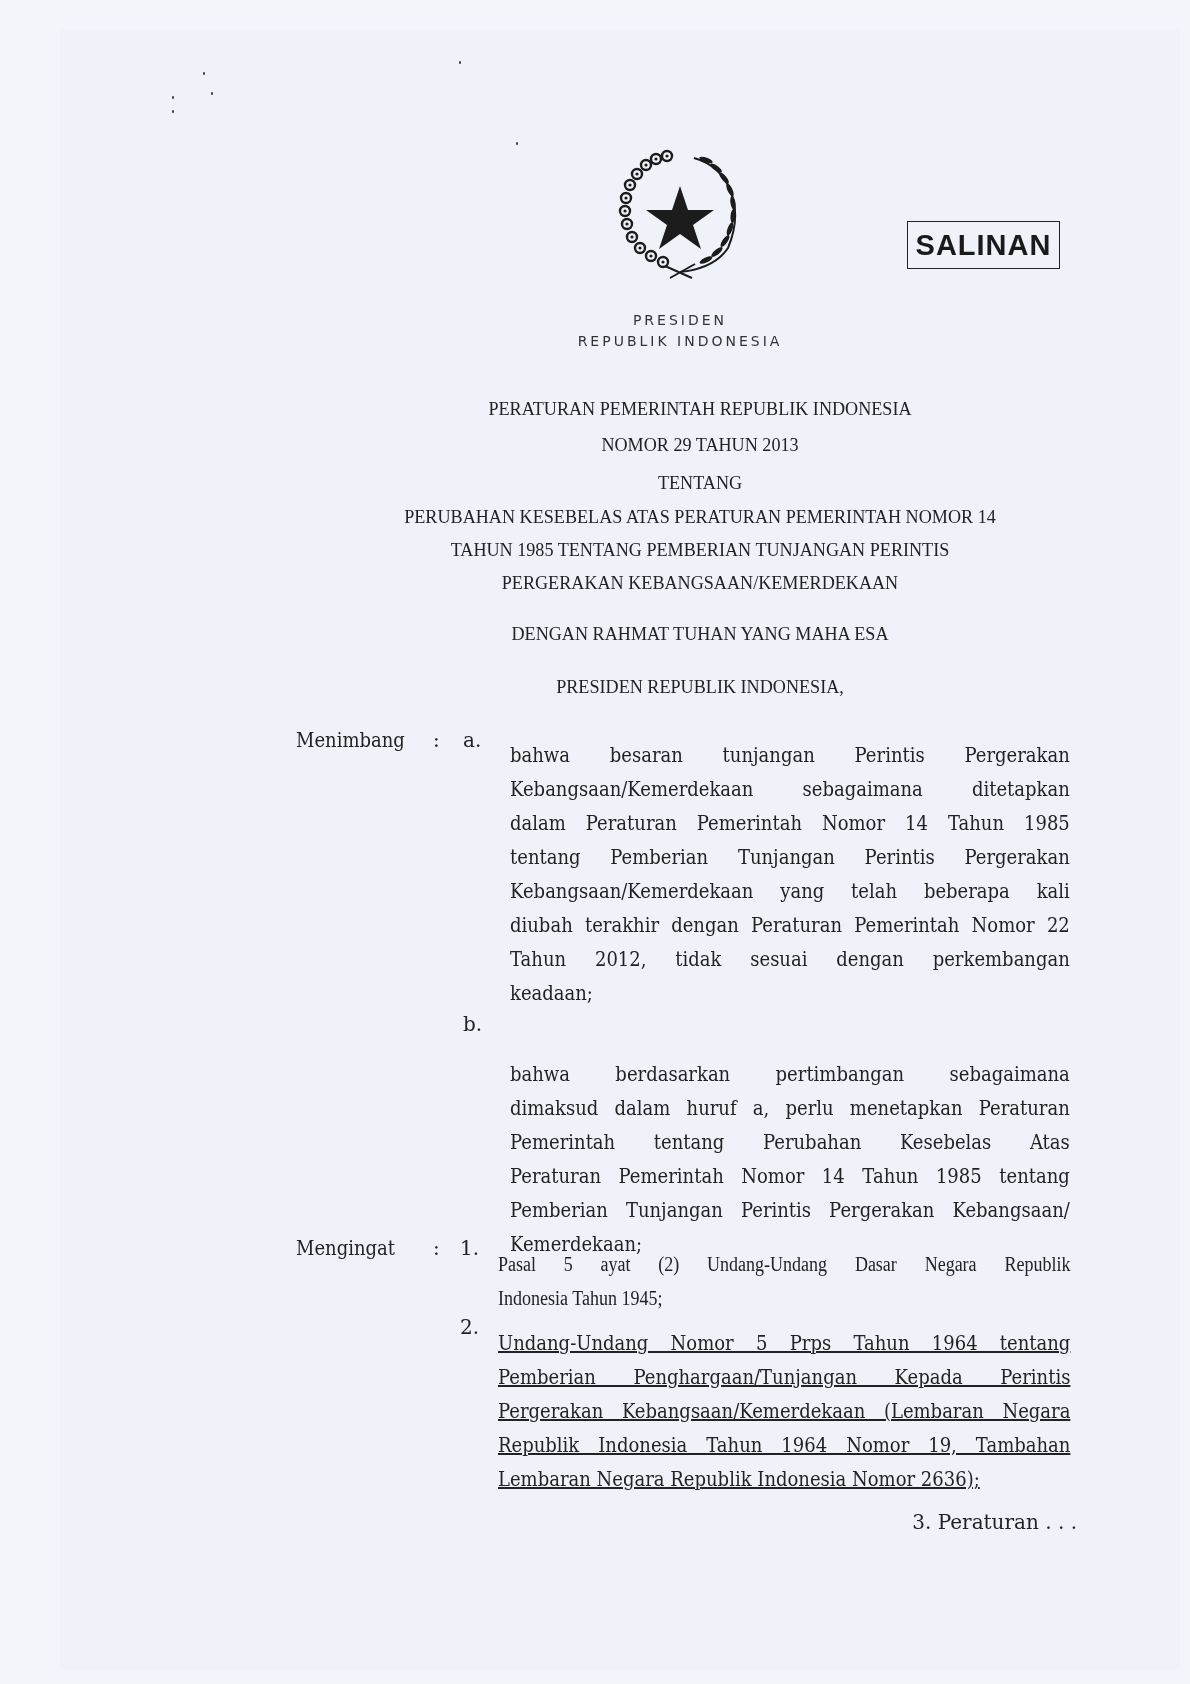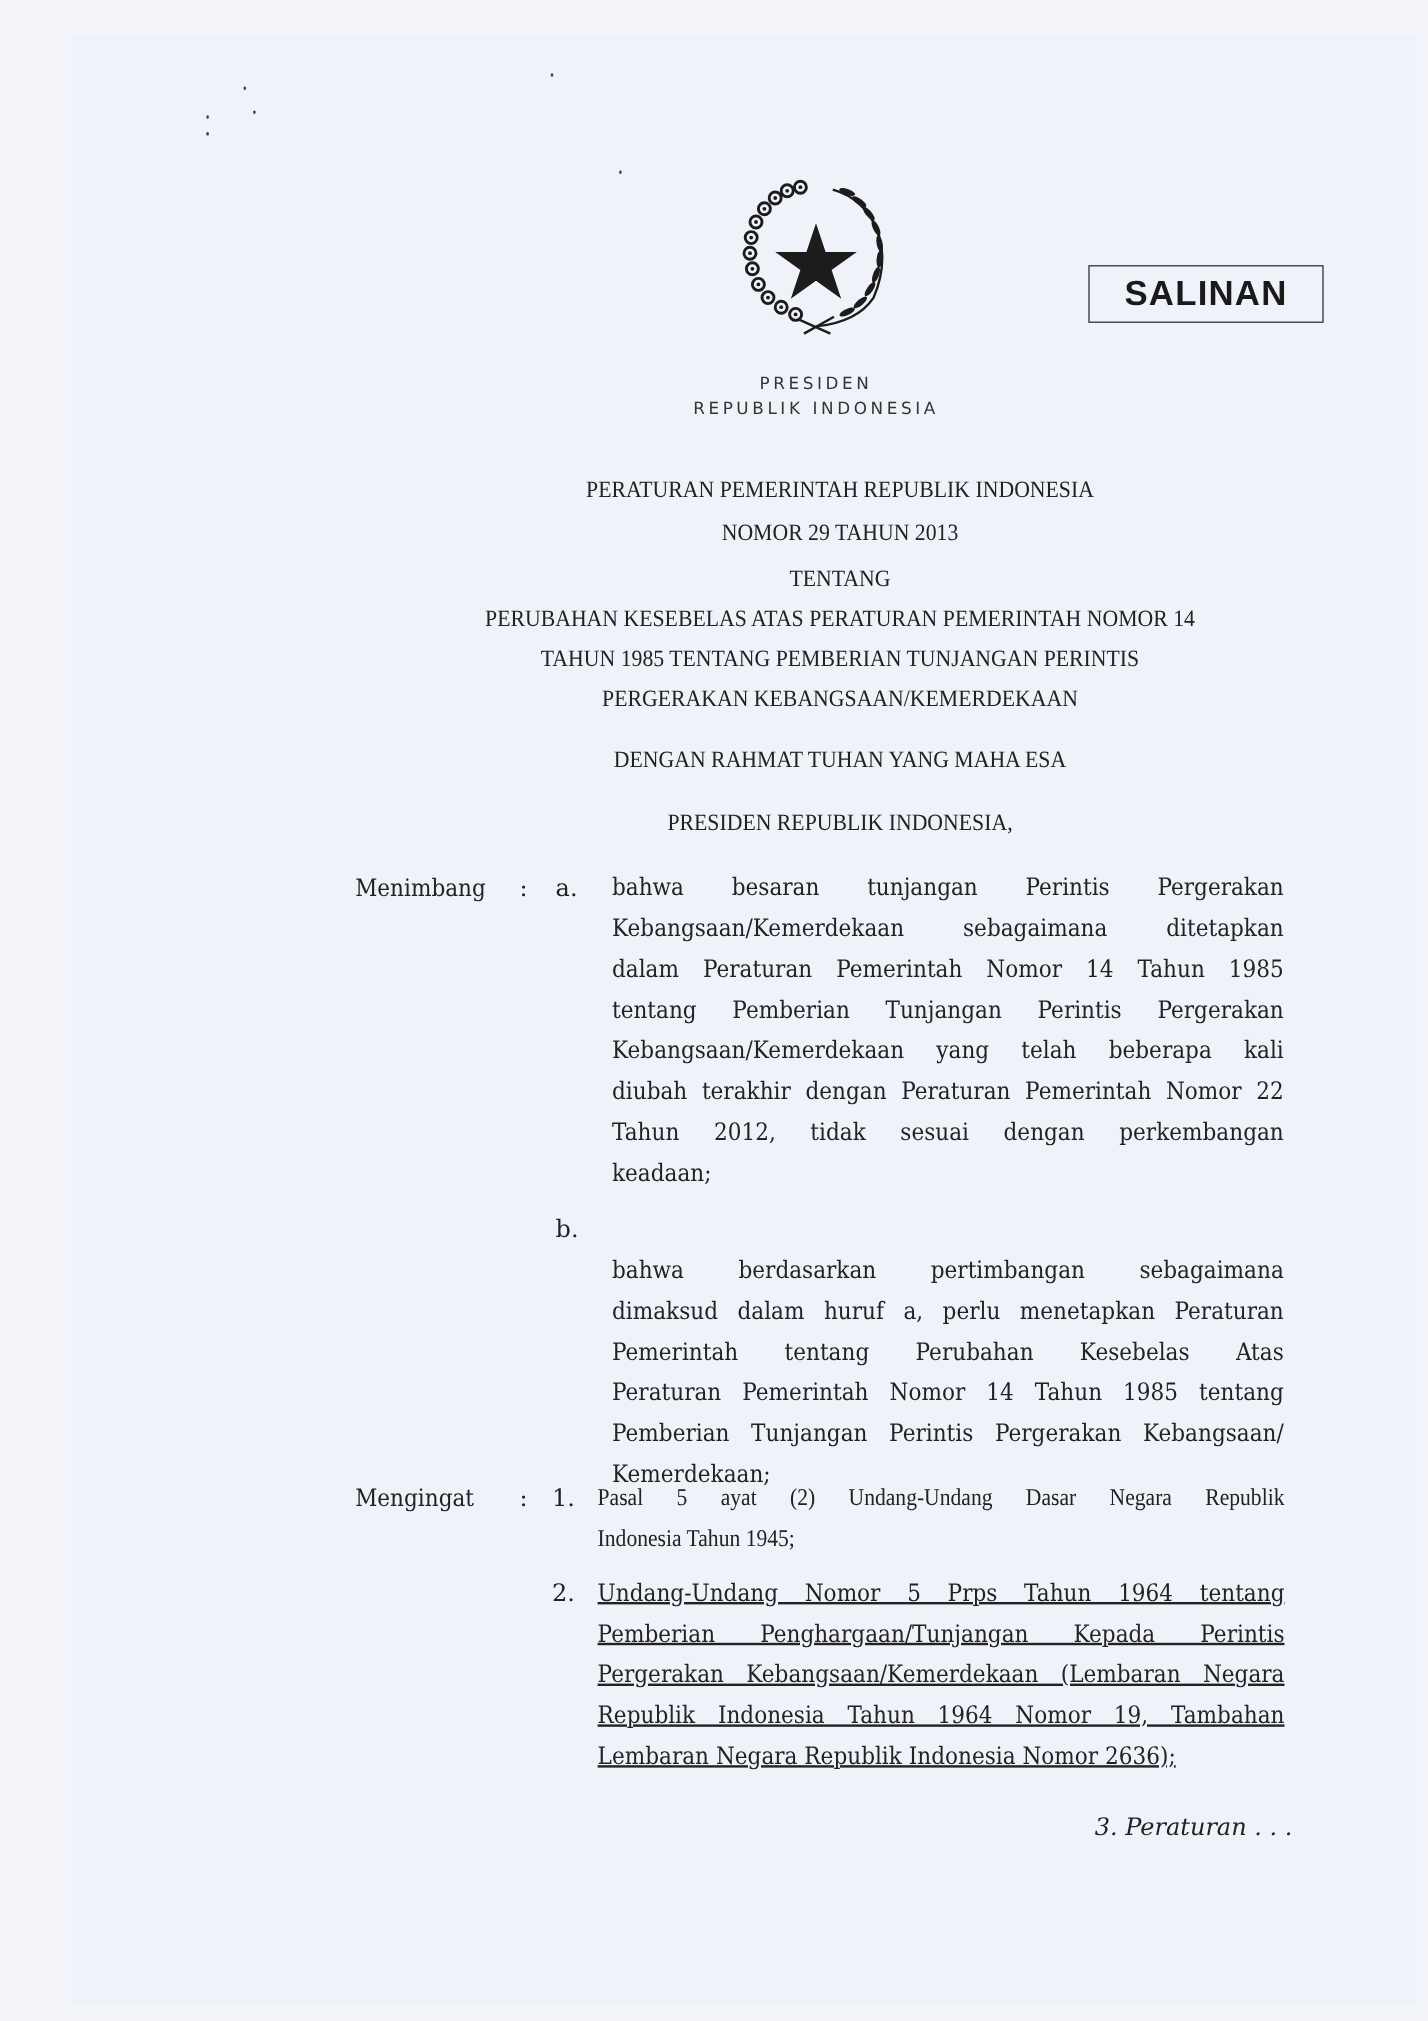--- a/index.html
+++ b/index.html
@@ -11,21 +11,21 @@
     color: #222;
   }
   .page {
     position: absolute; left: 60px; top: 30px; width: 1120px; height: 1640px;
     background: #f0f2fa;
   }
   .speck { position: absolute; width: 2px; height: 3px; background: #444; border-radius: 1px; }
 
   .emblem { position: absolute; left: 610px; top: 148px; width: 140px; height: 135px; }
   .salinan {
-    position: absolute; left: 907px; top: 221px; width: 196px; height: 48px;
+    position: absolute; left: 907px; top: 221px; width: 153px; height: 48px;
     border: 1.5px solid #222; box-sizing: border-box;
     font-family: "Liberation Sans", "DejaVu Sans", sans-serif;
     font-weight: bold; font-size: 29px; letter-spacing: 1px;
     display: flex; align-items: center; justify-content: center; color: #1a1a1a;
   }
   .pres-label {
     position: absolute; left: 0; width: 1360px; text-align: center;
     font-family: "DejaVu Sans", "Liberation Sans", sans-serif;
     font-size: 14px; letter-spacing: 3px; color: #333;
   }
@@ -36,26 +36,26 @@
     transform: scaleX(0.93); transform-origin: 700px 0;
   }
   .bodytxt {
     font-family: "DejaVu Serif", "Liberation Serif", serif;
     font-size: 20px; color: #222;
   }
   .lbl { position: absolute; }
   .colon { position: absolute; }
   .marker { position: absolute; }
   .para {
-    position: absolute; text-align: justify; line-height: 34px;
+    position: absolute; text-align: justify; line-height: 34px; margin-top: 16px;
   }
   .para .ln { display: block; height: 34px; white-space: nowrap; text-align: justify; text-align-last: justify; }
   .para .ln.last { text-align-last: left; }
   .condensed { transform: scaleX(0.9); transform-origin: 0 0; }
-  .next-page { position: absolute; right: 113px; top: 1510px; font-style: italic; }
+  .next-page { position: absolute; right: 113px; top: 1510px; }
 </style>
 </head>
 <body>
 
 <div class="page"></div>
 
 <div class="speck" style="left:172px;top:96px"></div>
 <div class="speck" style="left:172px;top:110px"></div>
 <div class="speck" style="left:211px;top:92px"></div>
 <div class="speck" style="left:203px;top:72px"></div>

